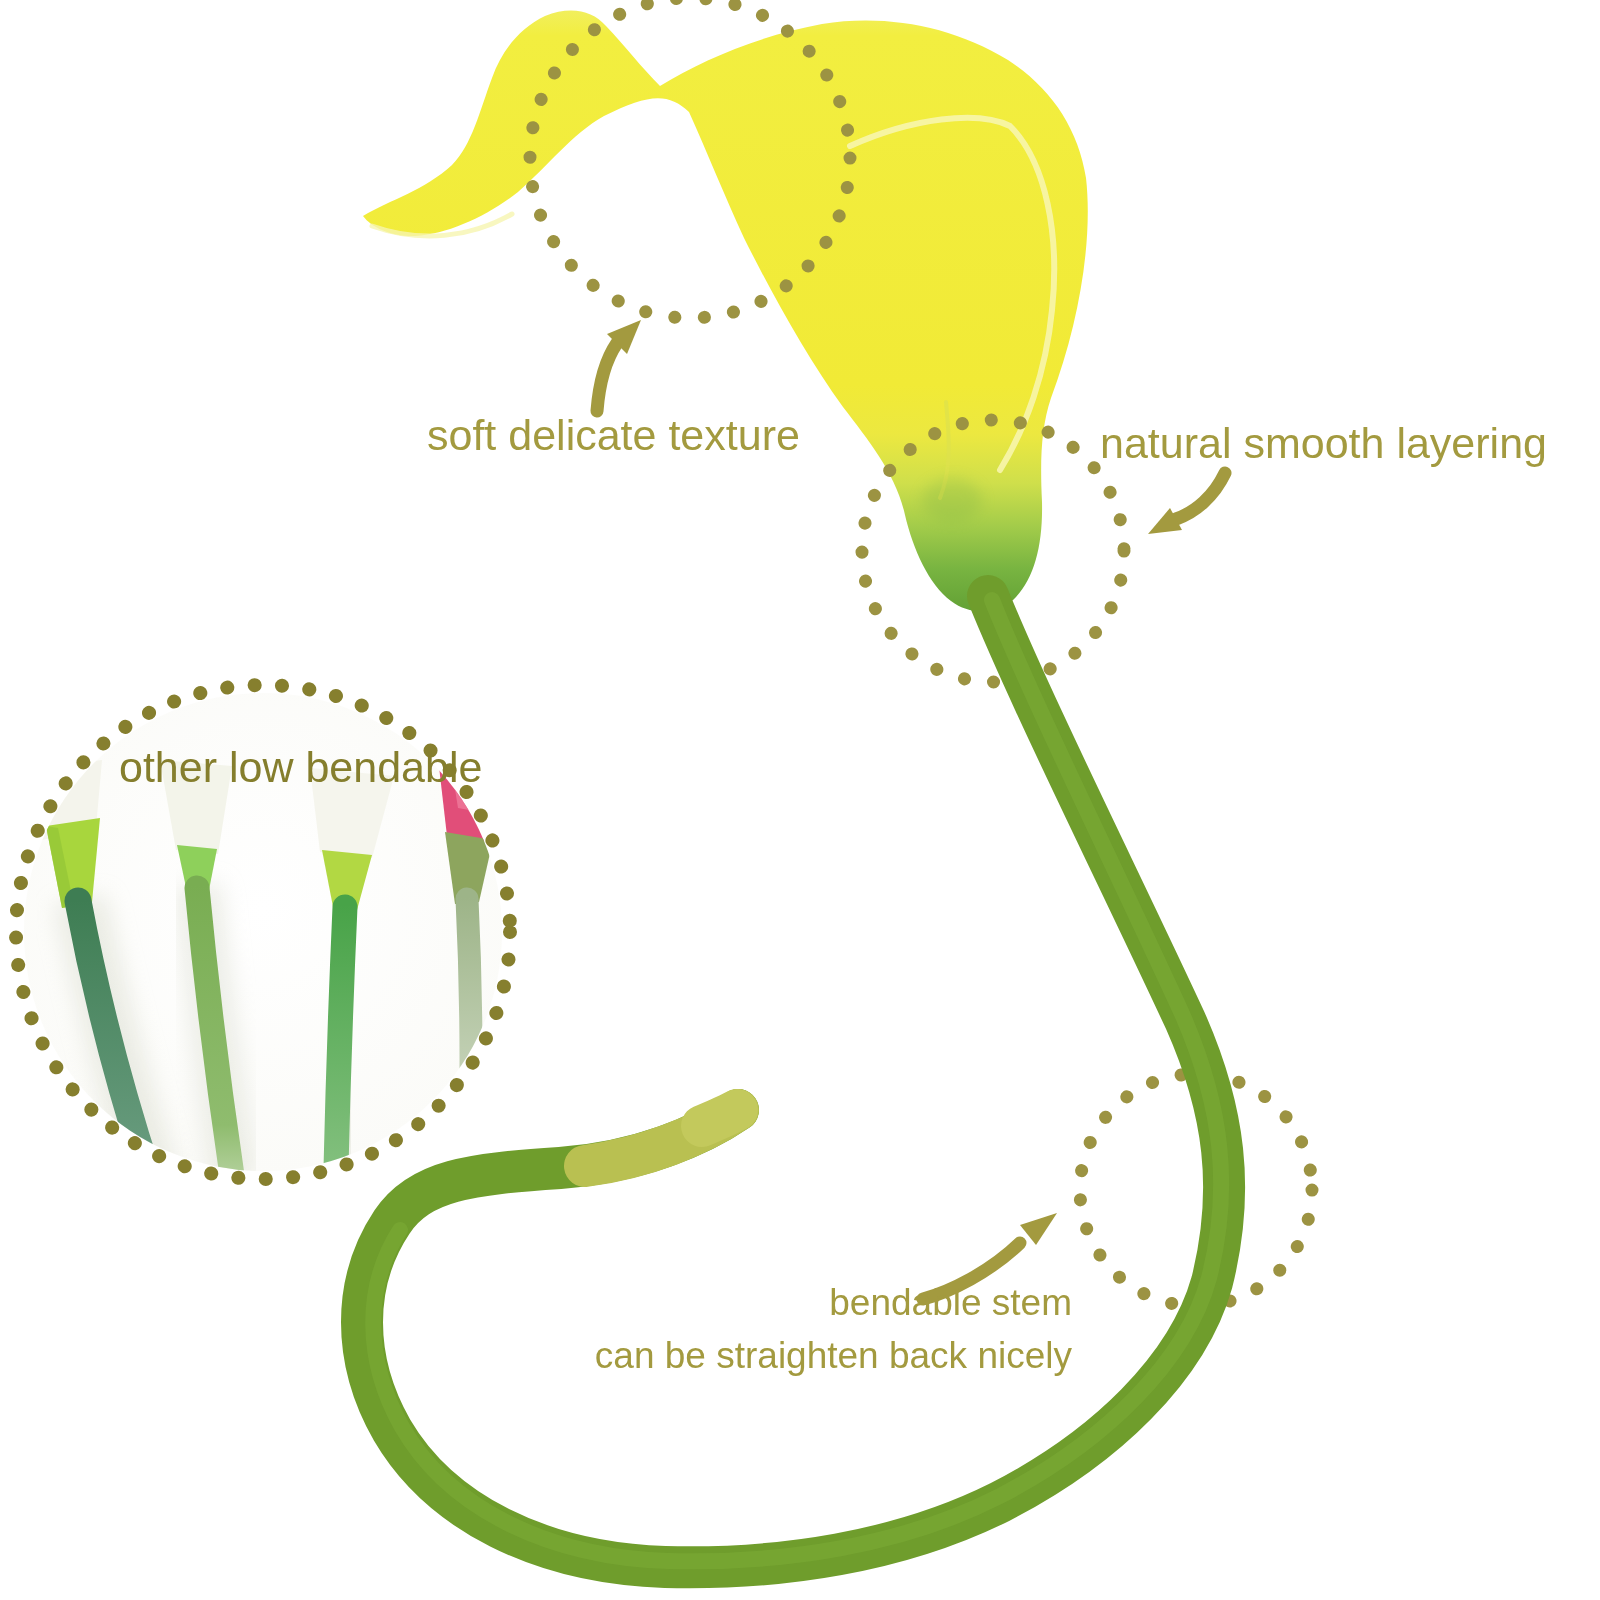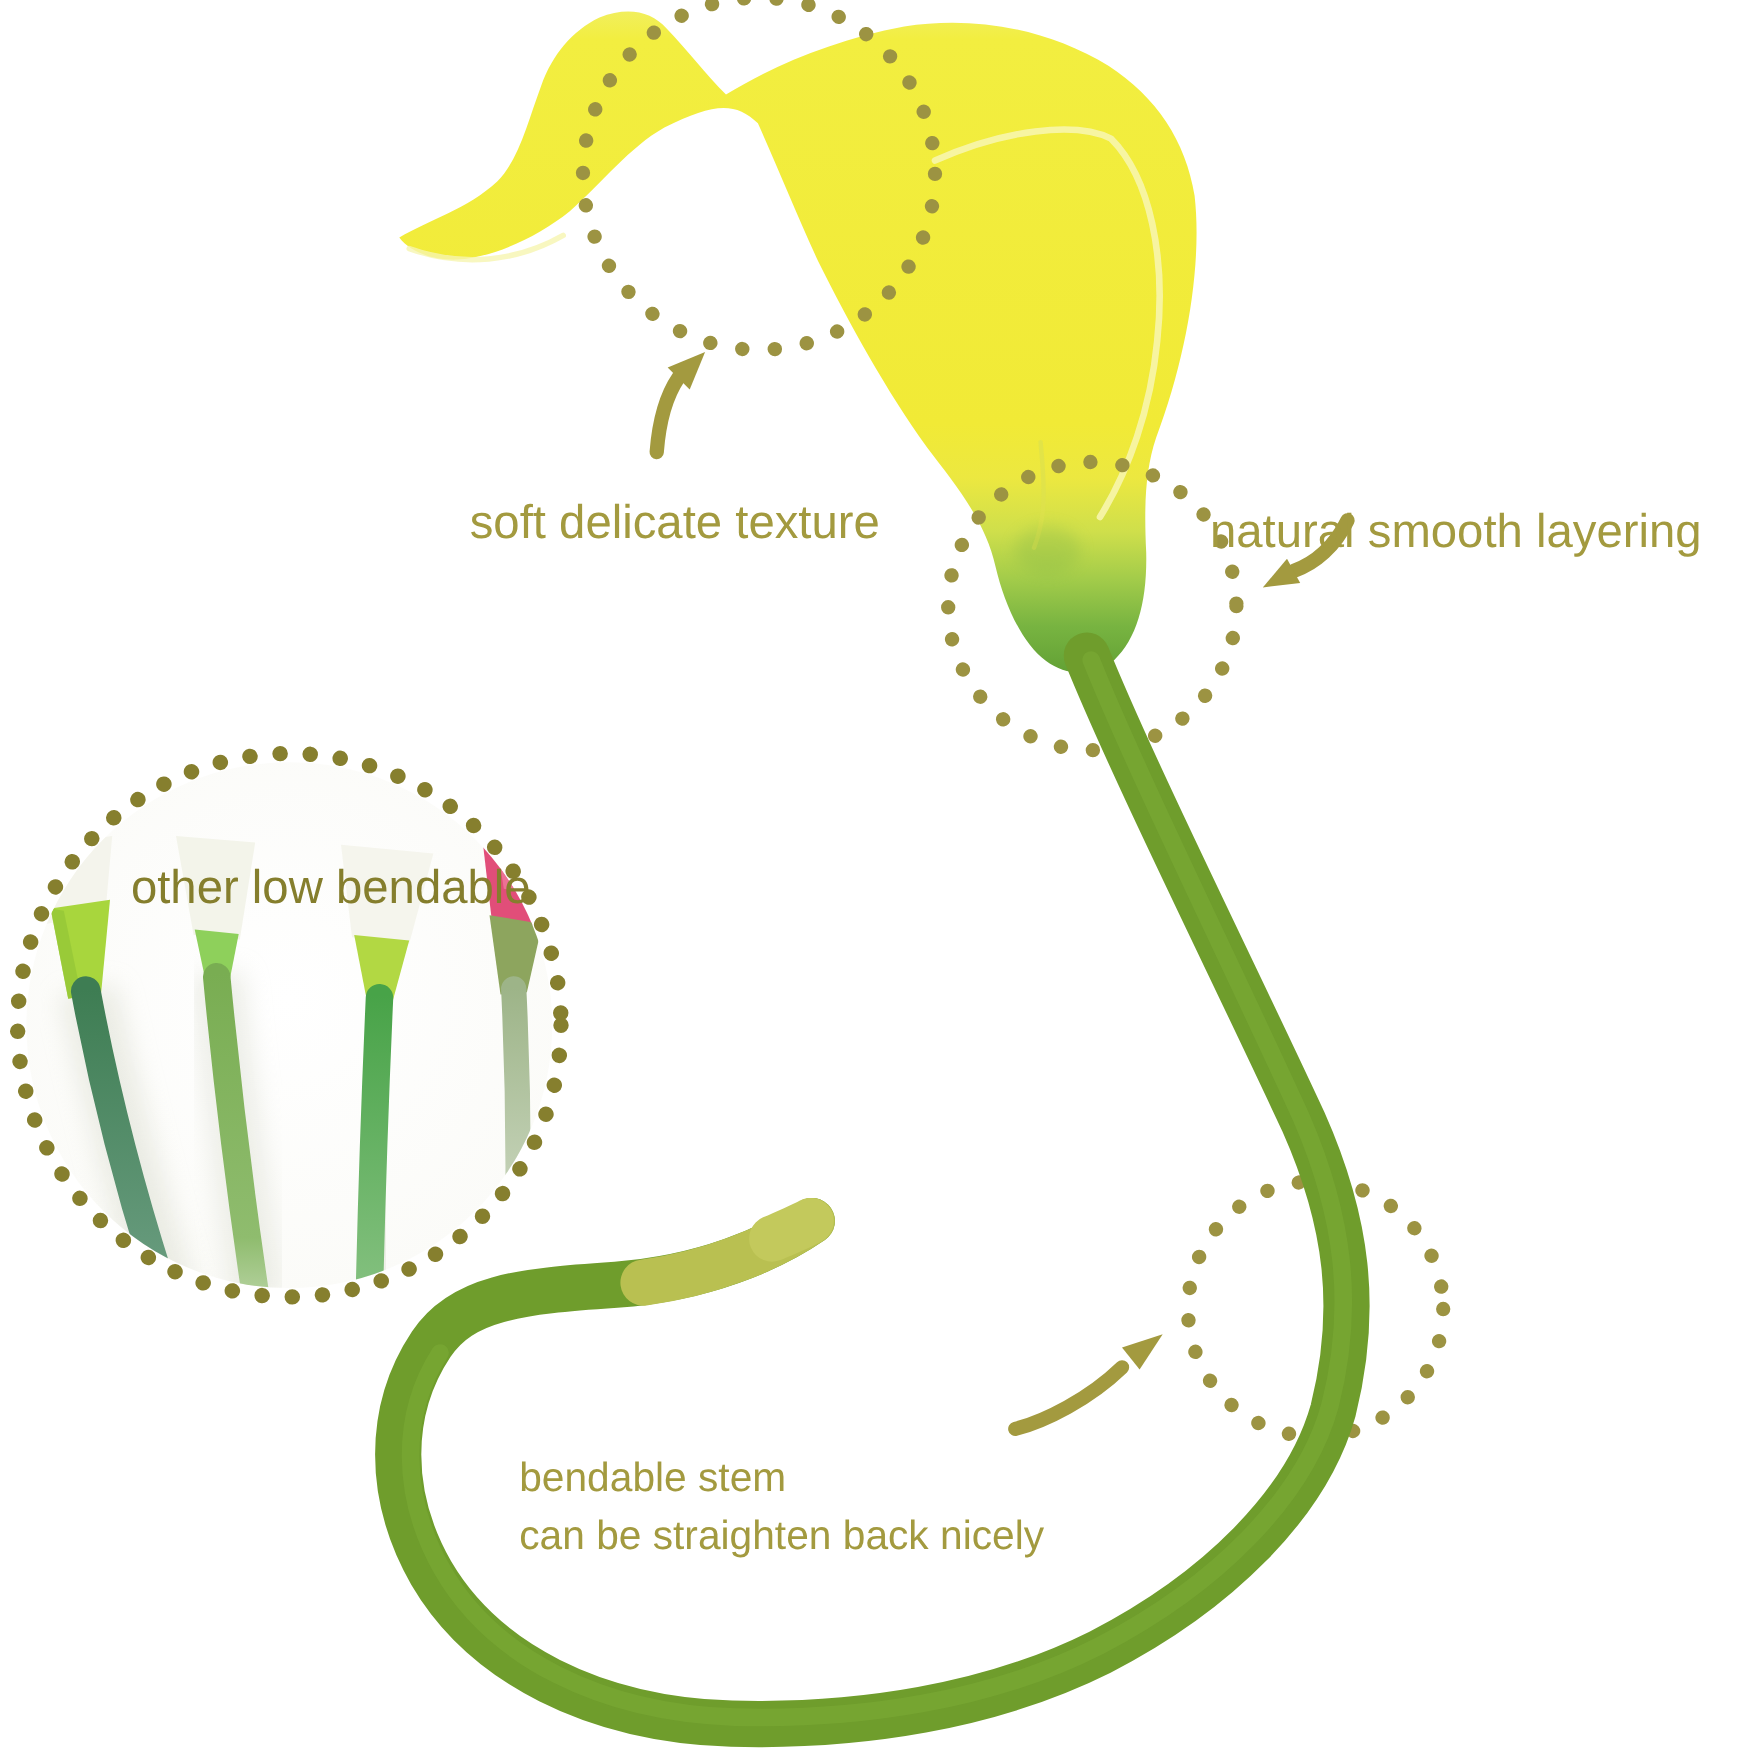--- a/index.html
+++ b/index.html
@@ -1,24 +1,24 @@
 <!DOCTYPE html>
 <html><head>
 <meta charset="utf-8">
 <style>
   html,body{margin:0;padding:0;background:#ffffff;}
   .stage{position:relative;width:1600px;height:1600px;background:#ffffff;overflow:hidden;
          font-family:"Liberation Sans", sans-serif;}
   .art{position:absolute;left:0;top:0;width:1600px;height:1600px;}
   .label{position:absolute;color:#a39a3f;font-size:43px;line-height:46px;white-space:nowrap;
-         font-family:"Liberation Sans", sans-serif;margin-top:40px;}
+         font-family:"Liberation Sans", sans-serif;}
   .label-soft{left:427px;top:412px;}
   .label-layering{left:1100px;top:420px;}
   .label-lowq{left:119px;top:744px;color:#857e2d;}
-  .label-bend{left:472px;top:1276px;width:600px;text-align:left;white-space:normal;
+  .label-bend{left:472px;top:1276px;width:600px;text-align:right;white-space:normal;
               font-size:37px;line-height:53px;}
 </style>
 </head>
 <body>
 
 <div class="stage">
 
   <svg class="art" viewBox="0 0 1600 1600" xmlns="http://www.w3.org/2000/svg">
     <defs>
       <linearGradient id="spatheGrad" x1="0" y1="5" x2="0" y2="618" gradientUnits="userSpaceOnUse">

